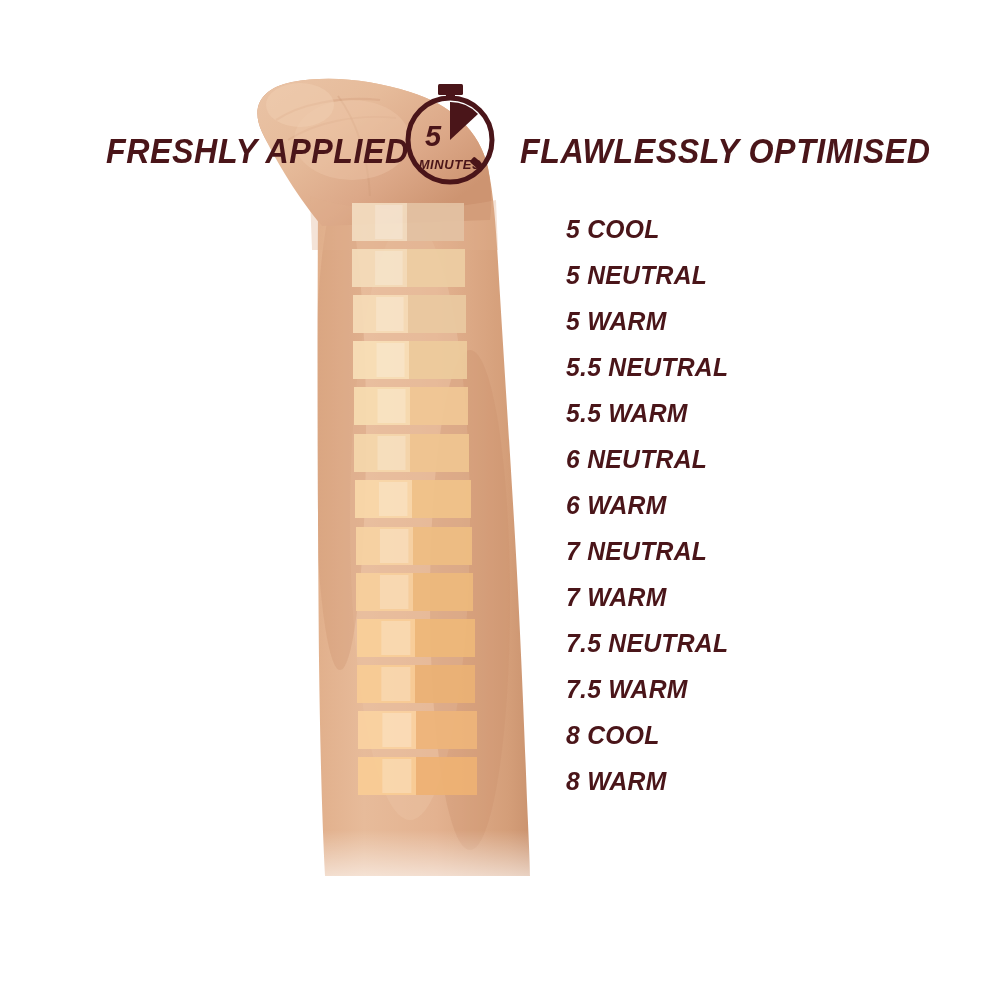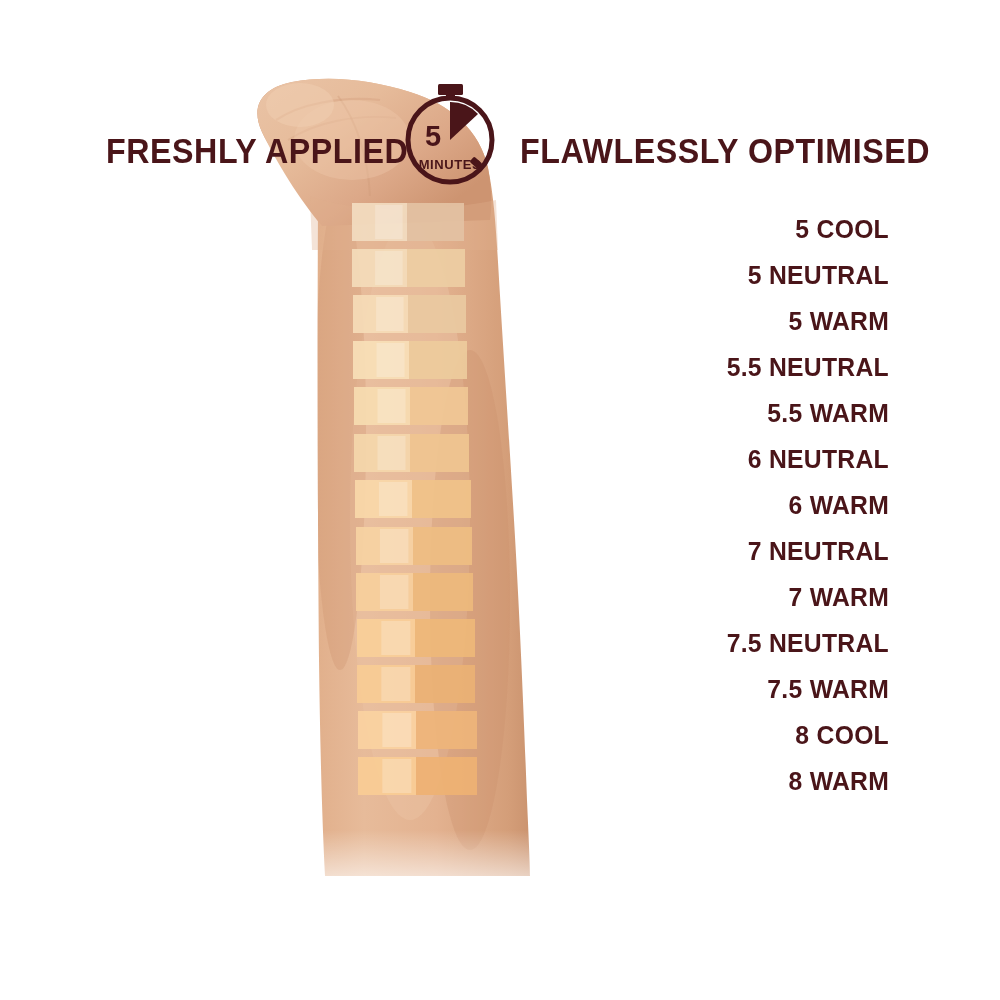--- a/index.html
+++ b/index.html
@@ -14,20 +14,21 @@
     font-family: "Liberation Sans", sans-serif;
     position: relative;
   }
 
   #stage {
     position: absolute;
     left: 0; top: 0;
     width: 1000px;
     height: 1000px;
     background: #ffffff;
+    font-style: italic;
   }
 
   
   #arm-figure {
     position: absolute;
     left: 0; top: 0;
     width: 1000px;
     height: 1000px;
   }
 
@@ -54,21 +55,20 @@
     width: 100px;
     height: 104px;
   }
 
   
   #shade-list {
     position: absolute;
     left: 566px;
     top: 206px;
     width: 340px;
-    text-align: right;
   }
   .shade-item {
     font-family: "Liberation Sans Narrow", "Liberation Sans", sans-serif;
     font-weight: bold;
     font-size: 26px;
     line-height: 46px;
     height: 46px;
     letter-spacing: 0.3px;
     white-space: nowrap;
     transform: scaleX(0.95);

